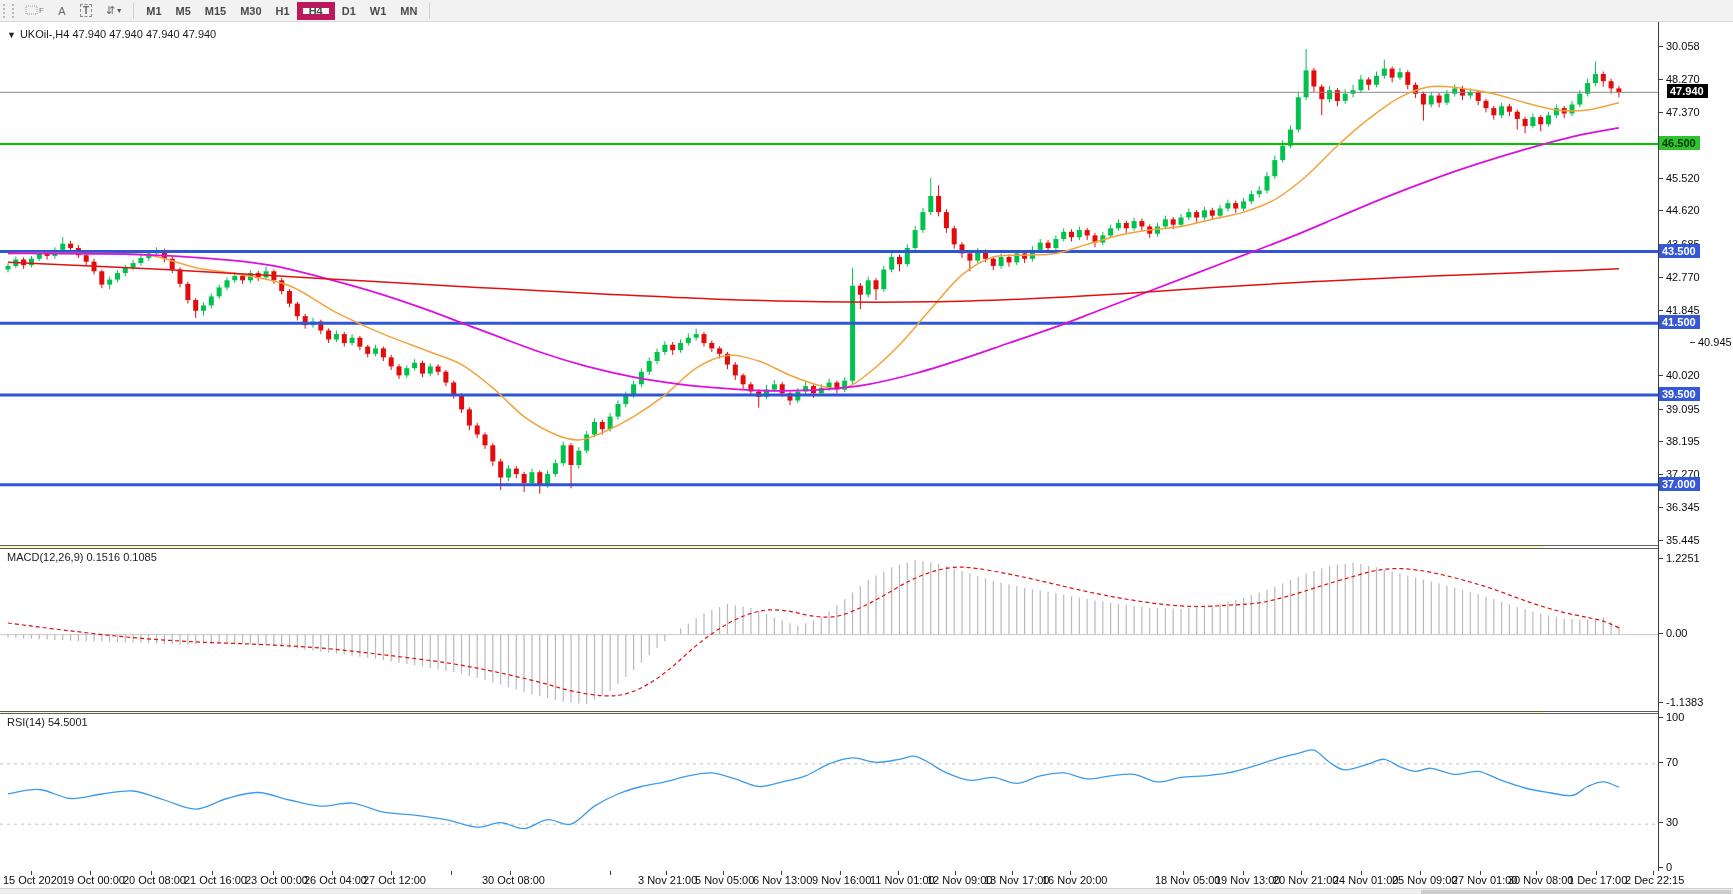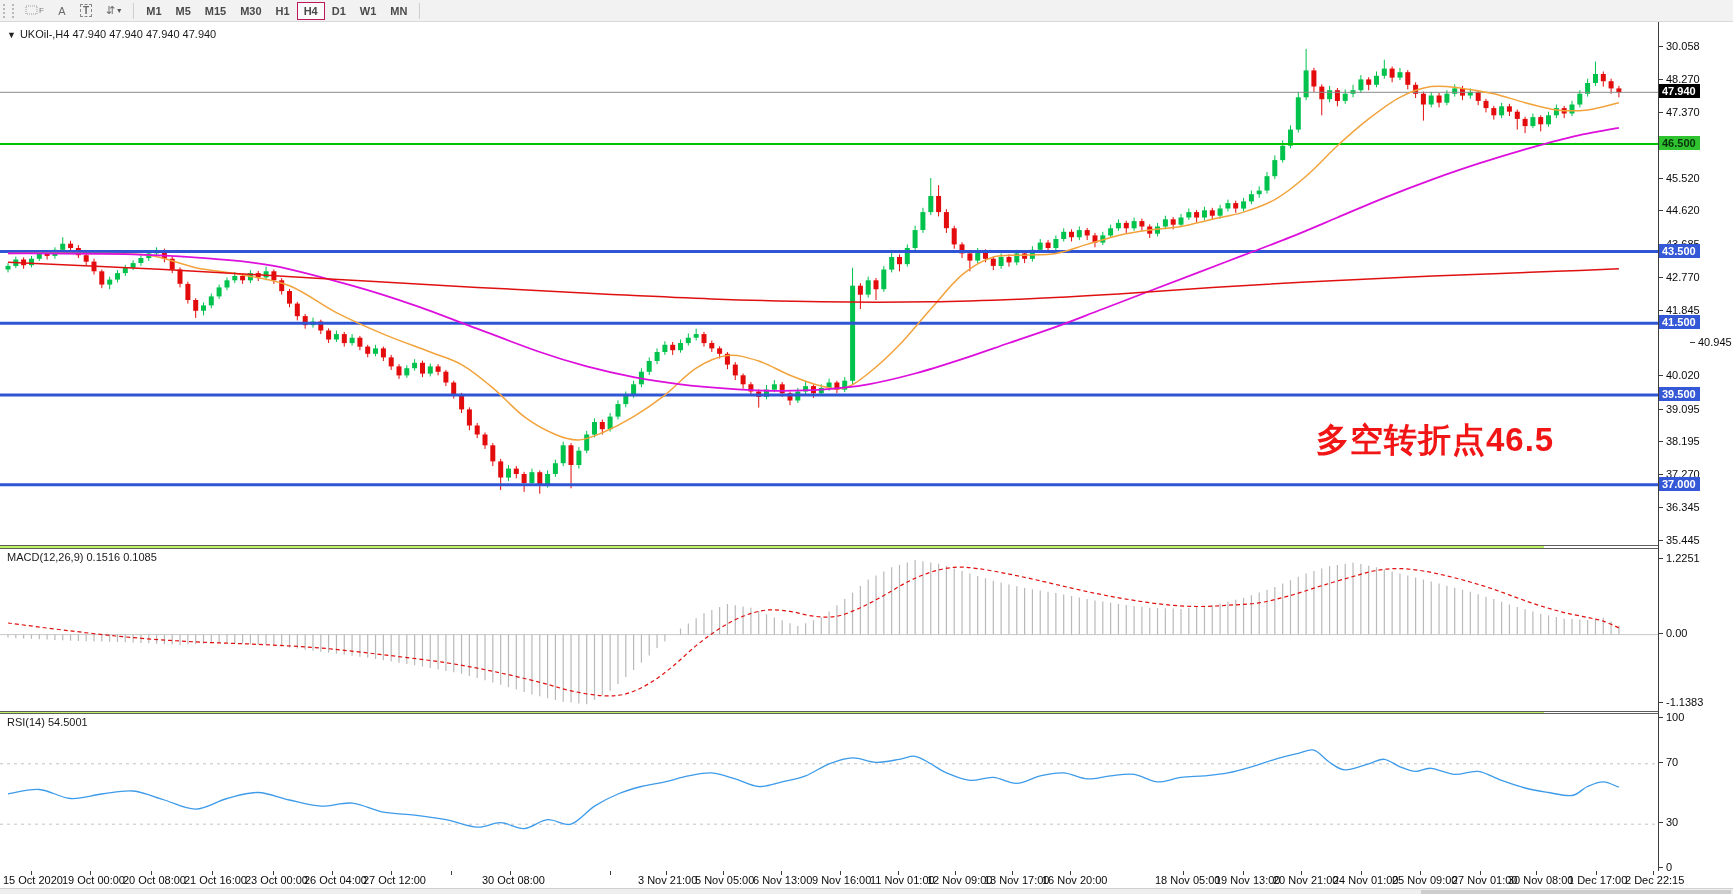--- a/index.html
+++ b/index.html
@@ -6,26 +6,26 @@
   #app{position:relative;width:1733px;height:894px;background:#fff;overflow:hidden;
        font-family:"Liberation Sans",sans-serif;}
   
   #toolbar{position:absolute;top:0;left:0;width:1733px;height:22px;background:#f2f2f2;
            border-bottom:1px solid #d8d8d8;display:flex;align-items:center;box-sizing:border-box;}
   .grip{width:7px;height:14px;margin:0 4px 0 3px;border-left:2px dotted #b9b9b9;border-right:2px dotted #b9b9b9;}
   .tbtn{height:18px;min-width:22px;padding:0 6px;display:flex;align-items:center;justify-content:center;
         background:transparent;border:1px solid transparent;color:#4a4a4a;font:bold 11px "Liberation Sans",sans-serif;
         cursor:pointer;box-sizing:border-box;}
   .tbtn.icon{color:#6a6a6a;font-weight:normal;}
-  .tbtn.active{background:#fbfbfb;border:1px solid #be185d;}
+  .tbtn.active{background:#fbfbfb;border:6px solid #be185d;}
   .tbox{border:1px dashed #8a8a8a;padding:0 2px;font:bold 10px "Liberation Sans",sans-serif;}
   .caret{font-size:8px;margin-left:2px;color:#555;}
   .sep{width:1px;height:16px;background:#cfcfcf;margin:0 5px;}
   
-  #chart{position:absolute;top:22px;left:0;width:1544px;height:872px;background:#bef264;}
+  #chart{position:absolute;top:22px;left:0;width:1544px;height:872px;background:#fef9c3;}
   svg.panel{position:absolute;left:0;background:#fff;display:block;}
   #main-svg{top:0;border-bottom:1px solid #5e5e5e;}
   #macd-svg{top:526px;border-top:1px solid #5e5e5e;border-bottom:1px solid #5e5e5e;}
   #rsi-svg{top:691px;border-top:1px solid #5e5e5e;border-bottom:1px solid #5e5e5e;}
   .plabel{position:absolute;left:7px;color:#1a1a1a;font:11px "Liberation Sans",sans-serif;z-index:6;white-space:nowrap;}
   #chart-title{top:6px;}
   #macd-label{top:529px;}
   #rsi-label{top:694px;}
   .tri{font-size:9px;color:#222;margin-right:4px;}
   #annotation{position:absolute;left:1316px;top:396px;color:#f21515;font:600 33px "Liberation Sans",sans-serif;
@@ -725,21 +725,20 @@
         <line x1="0" x2="1658" y1="49.8" y2="49.8" stroke="#c4c4c4" stroke-width="1" stroke-dasharray="3 4"></line>
         <line x1="0" x2="1658" y1="110.2" y2="110.2" stroke="#c4c4c4" stroke-width="1" stroke-dasharray="3 4"></line>
         <path d="M8.0 80.0C13.2 79.3,28.9 74.7,39.3 75.5C49.7 76.2,60.1 83.8,70.6 84.5C81.0 85.3,91.4 81.3,101.8 80.0C112.3 78.8,122.7 76.0,133.1 77.0C143.5 78.0,154.0 83.0,164.4 86.0C174.8 89.1,185.3 95.4,195.7 95.1C206.1 94.9,216.5 87.3,227.0 84.5C237.4 81.8,247.8 78.2,258.2 78.5C268.7 78.8,279.1 83.8,289.5 86.0C299.9 88.3,310.4 91.6,320.8 92.1C331.2 92.6,341.7 88.1,352.1 89.1C362.5 90.1,372.9 96.1,383.4 98.1C393.8 100.1,404.2 99.9,414.6 101.1C425.1 102.4,435.5 103.7,445.9 105.7C456.3 107.7,468.1 112.7,477.2 113.2C486.3 113.7,492.8 108.4,500.7 108.7C508.5 108.9,516.3 115.2,524.1 114.7C531.9 114.2,539.8 106.4,547.6 105.7C555.4 104.9,563.2 112.5,571.0 110.2C578.9 107.9,586.7 97.1,594.5 92.1C602.3 87.1,610.1 83.3,618.0 80.0C625.8 76.7,633.6 74.5,641.4 72.5C649.2 70.4,657.1 69.7,664.9 67.9C672.7 66.2,680.5 63.4,688.3 61.9C696.2 60.4,704.0 58.4,711.8 58.9C719.6 59.4,727.4 62.6,735.3 64.9C743.1 67.2,750.9 72.0,758.7 72.5C766.5 73.0,774.4 69.7,782.2 67.9C790.0 66.2,797.8 64.9,805.6 61.9C813.5 58.9,821.3 52.8,829.1 49.8C836.9 46.8,844.7 44.0,852.6 43.8C860.4 43.5,868.2 48.1,876.0 48.3C883.8 48.6,893.0 46.3,899.5 45.3C906.0 44.3,909.9 41.5,915.1 42.3C920.3 43.0,925.5 47.0,930.8 49.8C936.0 52.6,939.9 56.1,946.4 58.9C952.9 61.6,962.0 65.7,969.9 66.4C977.7 67.2,985.5 62.9,993.3 63.4C1001.1 63.9,1009.0 69.7,1016.8 69.4C1024.6 69.2,1032.4 63.7,1040.2 61.9C1048.1 60.1,1055.9 58.4,1063.7 58.9C1071.5 59.4,1079.3 64.4,1087.2 64.9C1095.0 65.4,1102.8 62.6,1110.6 61.9C1118.4 61.1,1126.3 59.4,1134.1 60.4C1141.9 61.4,1149.7 67.4,1157.5 67.9C1165.4 68.4,1173.2 64.4,1181.0 63.4C1188.8 62.4,1196.6 62.6,1204.5 61.9C1212.3 61.1,1220.1 60.4,1227.9 58.9C1235.7 57.4,1243.6 55.1,1251.4 52.8C1259.2 50.6,1267.0 47.6,1274.8 45.3C1282.7 43.0,1291.8 40.8,1298.3 39.3C1304.8 37.7,1308.7 34.7,1313.9 36.2C1319.2 37.7,1324.4 45.0,1329.6 48.3C1334.8 51.6,1338.7 55.6,1345.2 55.9C1351.7 56.1,1362.2 51.6,1368.7 49.8C1375.2 48.1,1379.1 44.8,1384.3 45.3C1389.5 45.8,1394.7 50.8,1400.0 52.8C1405.2 54.8,1410.4 57.1,1415.6 57.4C1420.8 57.6,1424.7 53.8,1431.2 54.3C1437.8 54.8,1446.9 59.9,1454.7 60.4C1462.5 60.9,1470.3 56.4,1478.2 57.4C1486.0 58.4,1493.8 63.7,1501.6 66.4C1509.4 69.2,1517.3 72.0,1525.1 74.0C1532.9 76.0,1540.7 77.2,1548.5 78.5C1556.4 79.8,1565.5 82.5,1572.0 81.5C1578.5 80.5,1582.4 74.7,1587.6 72.5C1592.9 70.2,1598.1 67.8,1603.3 67.9C1608.5 68.1,1616.3 72.3,1618.9 73.2" fill="none" stroke="#3d9be9" stroke-width="1.3"></path>
       </svg>
 
     <div class="plabel" id="chart-title">
       <span class="tri">▼</span><span>UKOil-,H4  47.940 47.940 47.940 47.940</span>
     </div>
     <div class="plabel" id="macd-label">MACD(12,26,9) 0.1516 0.1085</div>
     <div class="plabel" id="rsi-label">RSI(14) 54.5001</div>
-    <div id="annotation">多空转折点46.5</div>
 
     <div id="price-axis">
         <div class="ptick" style="top: 18.2891px;">30.058</div>
         <div class="ptick" style="top: 51.4698px;">48.270</div>
         <div class="ptick" style="top: 83.7538px;">47.370</div>
         <div class="ptick" style="top: 150.115px;">45.520</div>
         <div class="ptick" style="top: 182.399px;">44.620</div>
         <div class="ptick" style="top: 215.939px;">43.685</div>
         <div class="ptick" style="top: 248.761px;">42.770</div>
         <div class="ptick" style="top: 281.941px;">41.845</div>
@@ -750,21 +749,21 @@
         <div class="ptick" style="top: 446.051px;">37.270</div>
         <div class="ptick" style="top: 479.232px;">36.345</div>
         <div class="ptick" style="top: 511.516px;">35.445</div>
         <div class="ptick" style="top: 529.692px;">1.2251</div>
         <div class="ptick" style="top: 604.585px;">0.00</div>
         <div class="ptick" style="top: 674.172px;">-1.1383</div>
         <div class="ptick" style="top: 688.529px;">100</div>
         <div class="ptick" style="top: 733.817px;">70</div>
         <div class="ptick" style="top: 794.202px;">30</div>
         <div class="ptick" style="top: 839.49px;">0</div>
-        <div class="ptag" style="top: 62.3073px; background: rgb(0, 0, 0); color: rgb(255, 255, 255);">47.940</div>
+        <div class="ptag" style="top: 62.3073px; background: rgb(0, 0, 0); color: rgb(255, 255, 255); margin-left: 8px;">47.940</div>
         <div class="ptag" style="top: 113.962px; background: rgb(47, 195, 47); color: rgb(7, 50, 10);">46.500</div>
         <div class="ptag" style="top: 221.575px; background: rgb(53, 88, 214); color: rgb(255, 255, 255);">43.500</div>
         <div class="ptag" style="top: 293.317px; background: rgb(53, 88, 214); color: rgb(255, 255, 255);">41.500</div>
         <div class="ptag" style="top: 365.059px; background: rgb(53, 88, 214); color: rgb(255, 255, 255);">39.500</div>
         <div class="ptag" style="top: 454.737px; background: rgb(53, 88, 214); color: rgb(255, 255, 255);">37.000</div>
       </div>
     <div id="date-axis">
         <div class="dtick" style="left: 31px;"></div>
         <div class="dlabel" style="left: 3px;">15 Oct 2020</div>
         <div class="dtick" style="left: 90px;"></div>

